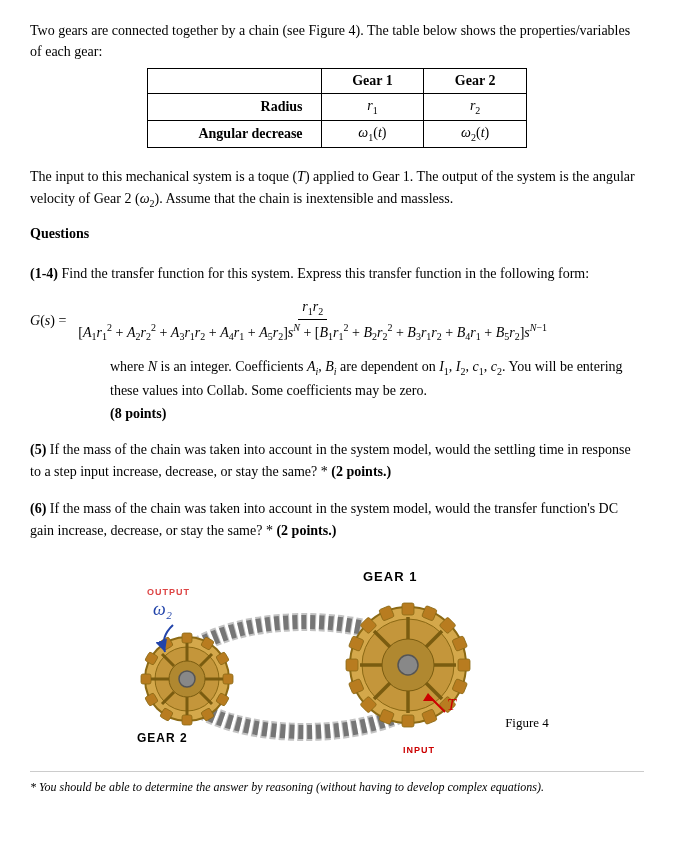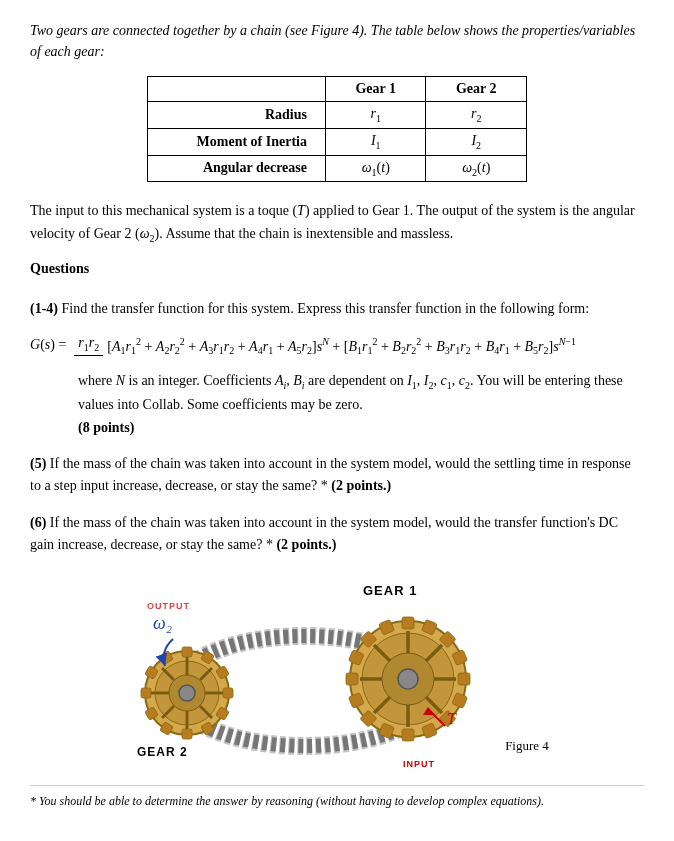--- a/index.html
+++ b/index.html
@@ -5,23 +5,22 @@
     * { box-sizing: border-box; margin: 0; padding: 0; }
     body {
       font-family: 'Times New Roman', Times, serif;
       font-size: 14px;
       background: #fff;
       color: #000;
       width: 674px;
       padding: 20px 30px;
     }
     .intro-text {
-      margin-bottom: 14px;
+      margin-bottom: 6px;
       line-height: 1.5;
-      font-style: italic;
     }
     table {
       border-collapse: collapse;
       margin: 0 auto 18px auto;
       min-width: 380px;
     }
     table td, table th {
       border: 1px solid #000;
       padding: 4px 18px;
       text-align: center;
@@ -48,49 +47,49 @@
       display: flex;
       align-items: center;
       gap: 6px;
       font-size: 14px;
     }
     .tf-label {
       white-space: nowrap;
     }
     .fraction {
       display: inline-flex;
-      flex-direction: row;
+      flex-direction: column;
       align-items: center;
       vertical-align: middle;
       margin: 0 2px;
     }
     .fraction .numerator {
       border-bottom: 1px solid #000;
       padding: 0 4px 2px 4px;
       text-align: center;
     }
     .fraction .denominator {
       padding: 2px 4px 0 4px;
       text-align: left;
     }
     .coefficients-note {
-      margin-left: 48px;
+      margin-left: 80px;
       margin-bottom: 14px;
       line-height: 1.6;
     }
     .figure-area {
       display: flex;
       align-items: flex-end;
       justify-content: center;
       margin: 10px 0 10px 0;
       gap: 20px;
     }
     .figure-label {
       font-size: 13px;
-      margin-bottom: 21px;
+      margin-bottom: 30px;
     }
     .footnote {
       font-size: 12px;
       font-style: italic;
       margin-top: 8px;
       line-height: 1.5;
       border-top: 1px solid #ccc;
       padding-top: 6px;
     }
     sup { font-size: 10px; vertical-align: super; }
@@ -105,25 +104,20 @@
   <tbody>
       <tr>
     <td></td>
     <td><strong>Gear 1</strong></td>
     <td><strong>Gear 2</strong></td>
   </tr>
   <tr>
     <td>Radius</td>
     <td><em>r</em><sub>1</sub></td>
     <td><em>r</em><sub>2</sub></td>
-  </tr>
-  <tr>
-    <td>Moment of Inertia</td>
-    <td><em>I</em><sub>1</sub></td>
-    <td><em>I</em><sub>2</sub></td>
   </tr>
   <tr>
     <td>Angular decrease</td>
     <td><em>ω</em><sub>1</sub>(<em>t</em>)</td>
     <td><em>ω</em><sub>2</sub>(<em>t</em>)</td>
   </tr>
 </tbody>
   </table>
 
 <p class="system-desc">

